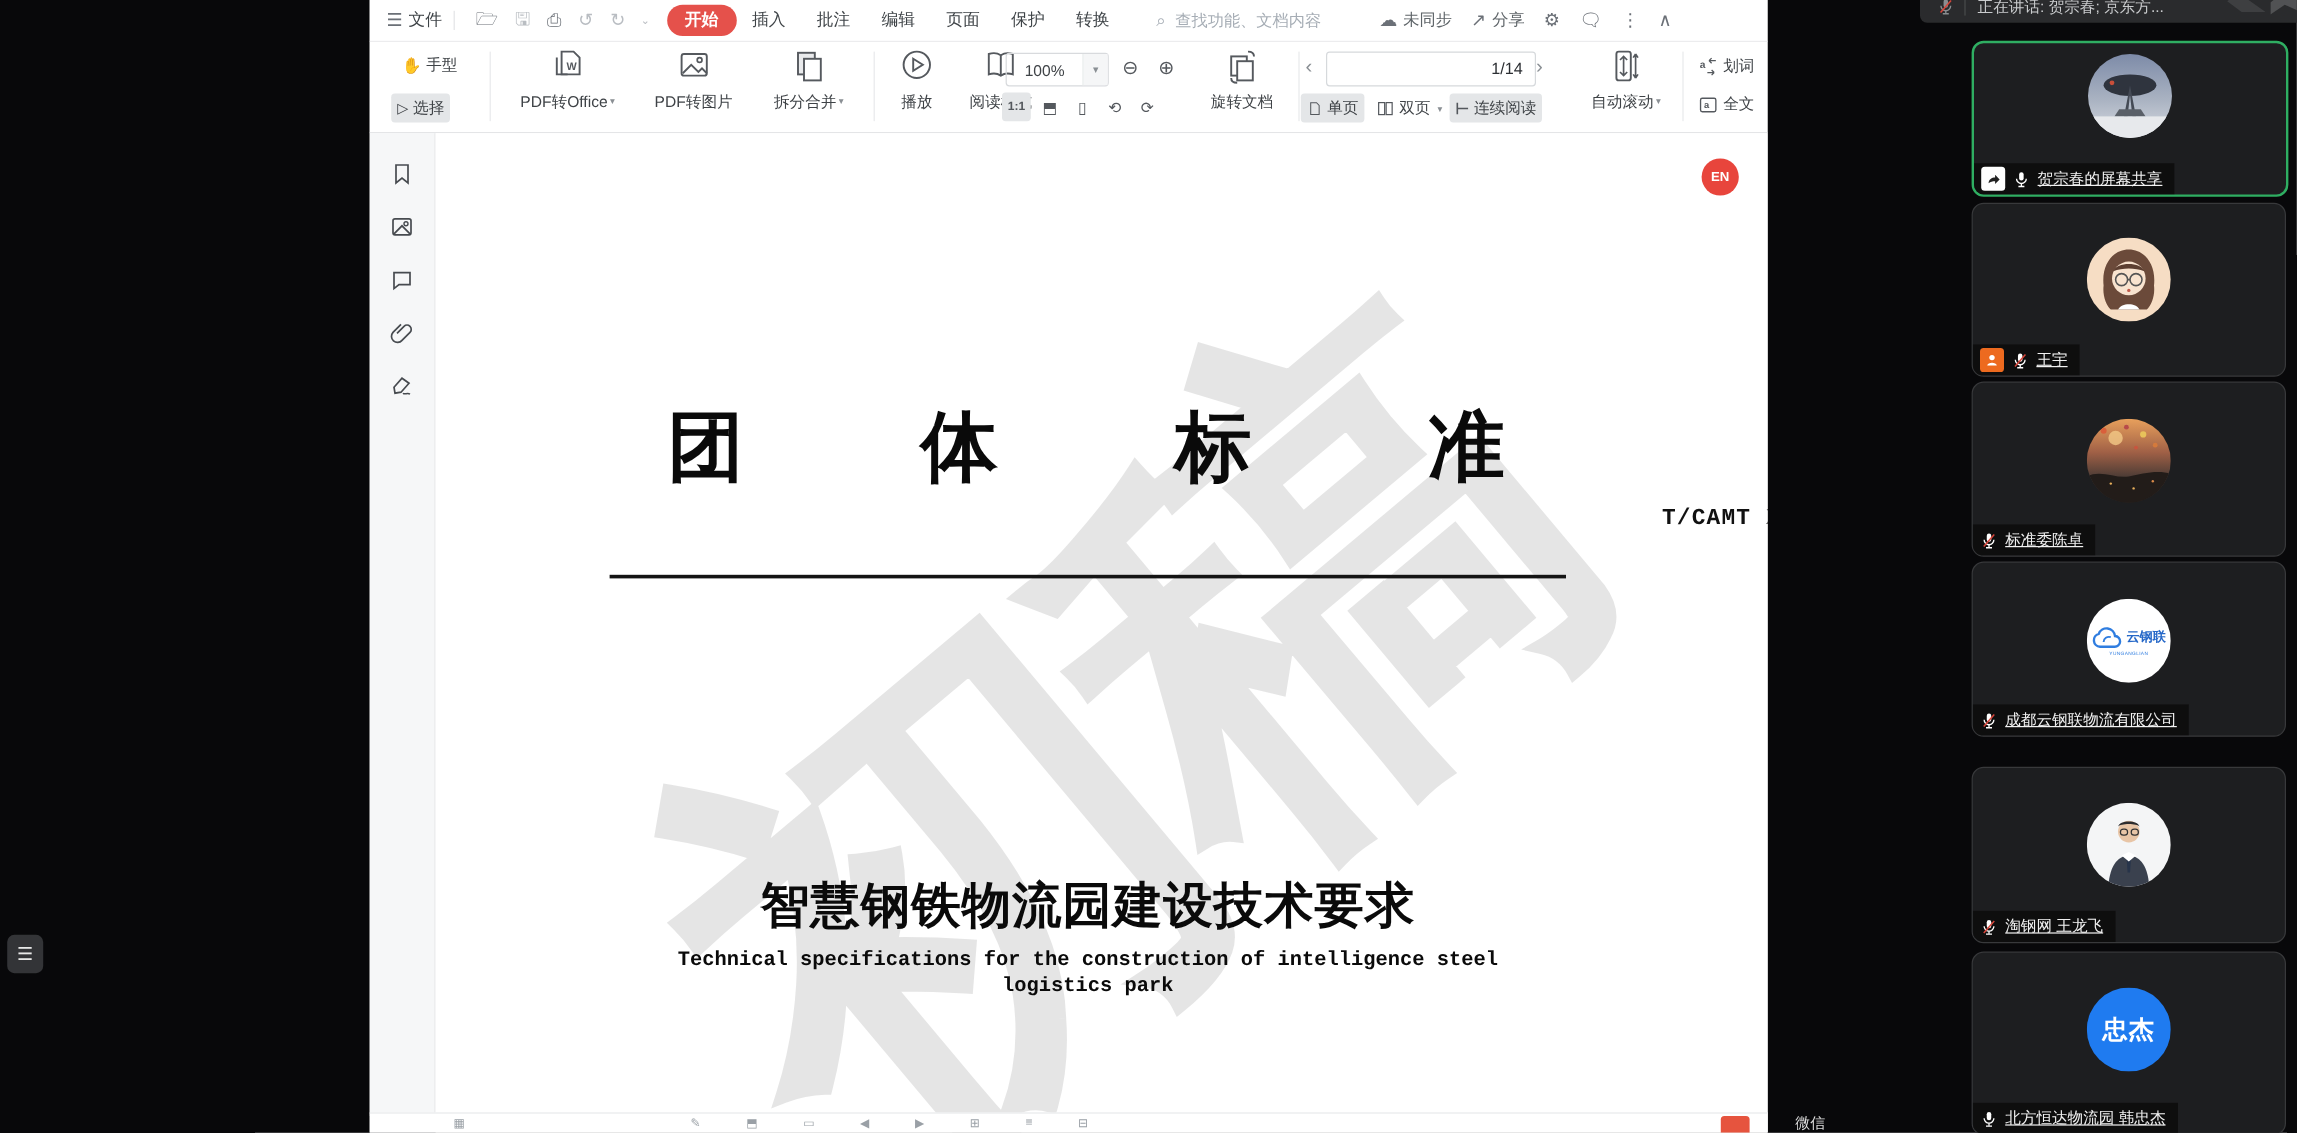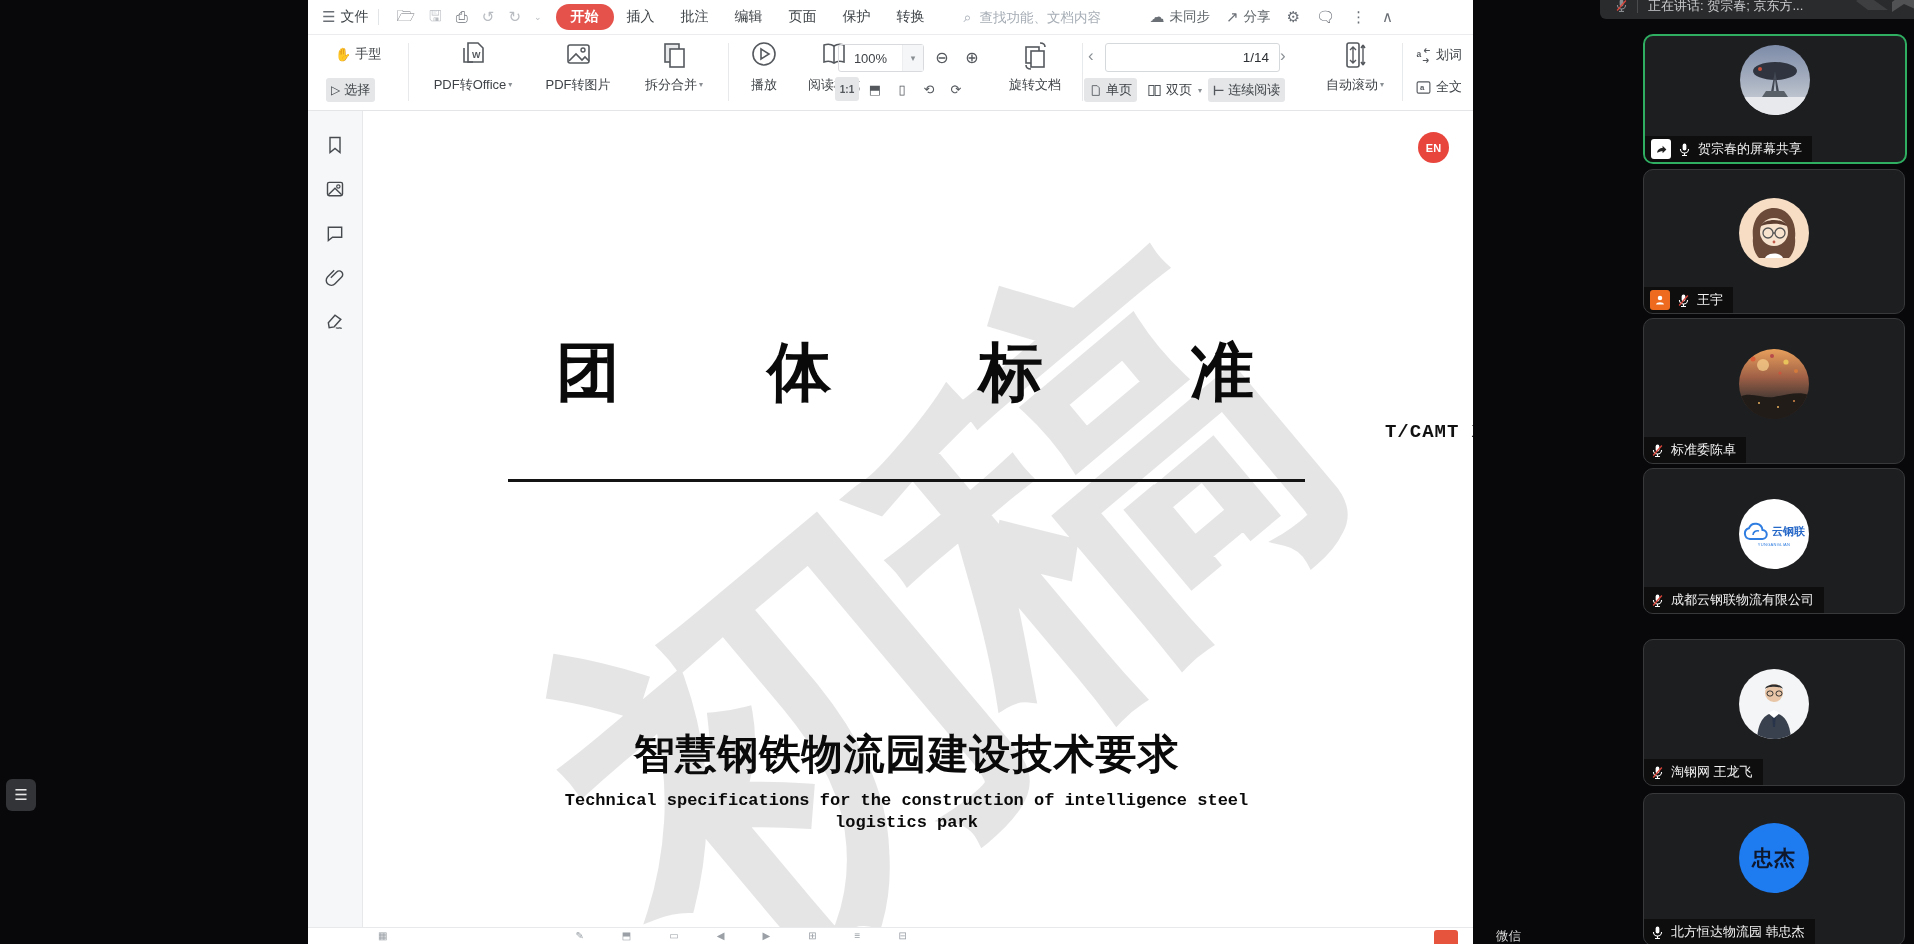--- a/index.html
+++ b/index.html
@@ -74,23 +74,23 @@
 
   #banner{position:absolute;left:1600px;top:-8px;width:314px;height:27px;background:#2a2b2d;border-radius:6px;
           display:flex;align-items:center;padding-left:14px;color:#c9cbcd;font-size:13px;overflow:hidden;}
   #banner .bsep{width:1px;height:14px;background:#4a4b4d;margin:0 10px 0 8px;}
   .fold{position:absolute;top:-4px;width:34px;height:26px;}
 
   .tile{position:absolute;left:1643px;width:260px;background:#1d1e20;border:1px solid #38393b;border-radius:10px;overflow:hidden;}
   .tile.speaker{border:2px solid #2fae62;}
   .avatar{position:absolute;left:50%;transform:translateX(-50%);width:70px;height:70px;border-radius:50%;overflow:hidden;text-align:right;}
   .nametag{position:absolute;left:0;bottom:0;background:#0c0c0cd9;height:26px;display:flex;align-items:center;
-           gap:6px;padding:0 10px 0 6px;color:#f2f2f2;font-size:13px;white-space:nowrap;}
+           gap:6px;padding:0 10px 0 6px;color:#f2f2f2;font-size:13px;white-space:nowrap;text-decoration:underline;}
   .badge{width:20px;height:20px;border-radius:3px;display:flex;align-items:center;justify-content:center;}
-  .blue-avatar{width:100%;height:100%;background:#1f7bf0;color:#0f172a;display:flex;align-items:center;justify-content:center;
+  .blue-avatar{width:100%;height:100%;background:#1f7bf0;color:#ffffff;display:flex;align-items:center;justify-content:center;
                font-size:21px;font-weight:bold;letter-spacing:1px;}
   .logo-avatar{width:100%;height:100%;background:#fff;display:flex;flex-direction:column;align-items:center;justify-content:center;}
   .logo-cn{color:#2668c8;font-size:11px;font-weight:bold;line-height:1.1;}
   .logo-sub{color:#2f7de0;font-size:4px;letter-spacing:.3px;}
 </style>
 </head>
 <body>
 
 <svg width="0" height="0" style="position:absolute">
   <defs>

